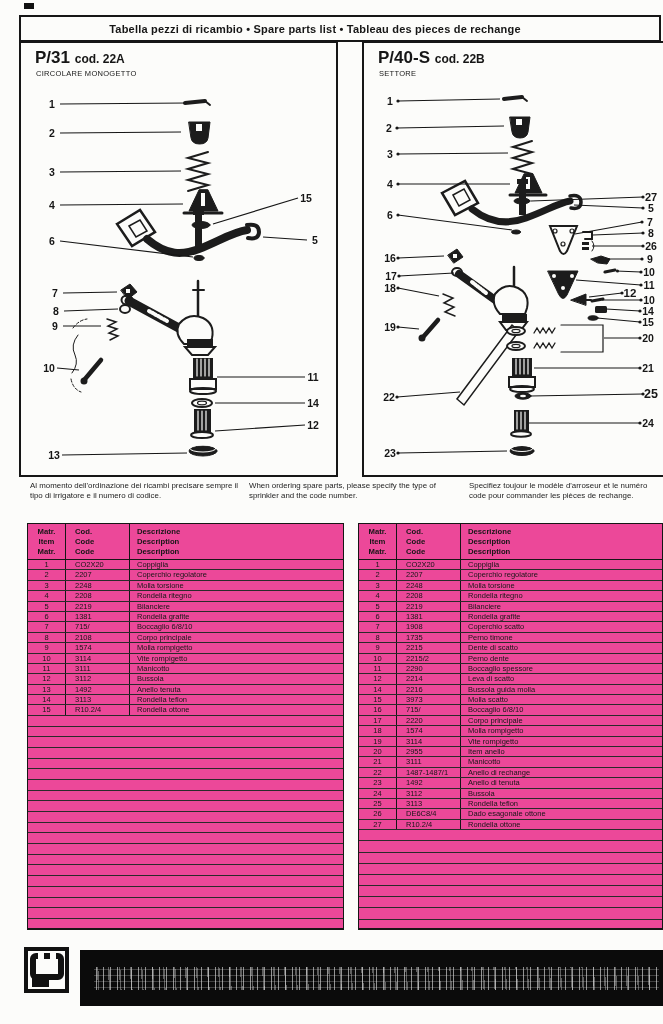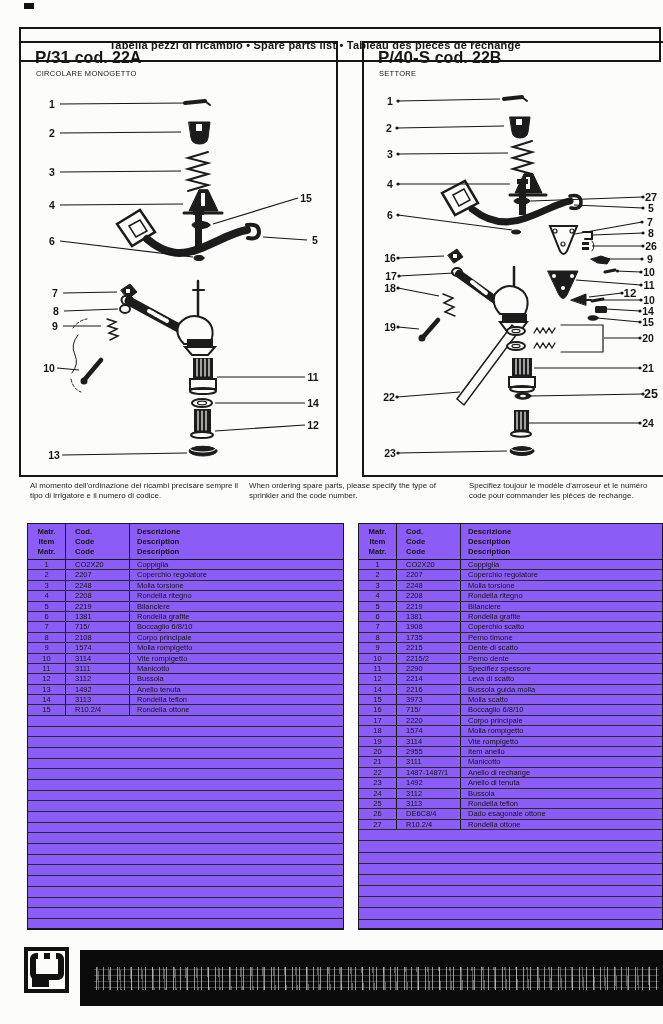--- a/index.html
+++ b/index.html
@@ -5,40 +5,40 @@
   html,body{margin:0;padding:0;background:#e8e8e6;}
   .page{
     position:relative;width:663px;height:1024px;background:#fcfcfa;
     font-family:"Liberation Sans",sans-serif;color:#161616;overflow:hidden;
     margin:0 auto;
   }
   
   .print-mark{position:absolute;left:24px;top:3px;width:10px;height:6px;background:#111;}
   
   .title-box{
-    position:absolute;left:19px;top:15px;width:642px;height:35px;
+    position:absolute;left:19px;top:15px;width:642px;height:27px;
     border:2px solid #161616;box-sizing:border-box;
-    display:flex;align-items:center;justify-content:center;margin-top:12px;
+    display:flex;align-items:center;justify-content:center;
   }
   .title-box .ttl{font-size:11px;font-weight:bold;letter-spacing:.2px;transform:translateX(-25px);}
   
   .panel{position:absolute;top:41px;height:436px;border:2px solid #161616;box-sizing:border-box;background:transparent;}
   .panel-left{left:19px;width:319px;}
   .panel-right{left:362px;width:301px;border-right:none;}
   .panel h2{margin:0;position:absolute;left:14px;top:6px;font-size:17px;line-height:17px;font-weight:bold;white-space:nowrap;}
-  .panel h2 .codelbl{font-size:16px;}
+  .panel h2 .codelbl{font-size:12px;}
   .panel .subttl{position:absolute;left:15px;top:26px;font-size:7.5px;font-weight:normal;letter-spacing:.3px;}
   .panel svg{position:absolute;left:0;top:0;}
   
   .caption{position:absolute;top:481px;font-size:7.9px;line-height:10px;color:#1d1d1d;}
   .cap-it{left:30px;width:220px;}
   .cap-en{left:249px;width:202px;}
   .cap-fr{left:469px;width:196px;}
   
-  .t{position:absolute;top:523px;height:407px;border:1.6px solid #161616;box-sizing:border-box;background:#8b5cf6;overflow:hidden;border-bottom-width:2.5px;}
+  .t{position:absolute;top:523px;height:407px;border:1.6px solid #161616;box-sizing:border-box;background:#ec4899;overflow:hidden;border-bottom-width:2.5px;}
   .t-left{left:27px;width:317px;}
   .t-right{left:358px;width:305px;}
   .t-head{display:flex;border-bottom:1.8px solid #161616;}
   .t-hcell{font-weight:bold;font-size:7.7px;line-height:10px;padding:3px 0 2px 0;box-sizing:border-box;}
   .w-item{width:38px;text-align:center;border-right:1.1px solid #161616;box-sizing:border-box;}
   .w-code{width:64px;padding-left:9px;border-right:1.1px solid #161616;box-sizing:border-box;}
   .w-desc{flex:1;padding-left:7px;}
   .t-row{display:flex;height:10.4px;border-bottom:1px solid #2b2b2b;font-size:7.5px;line-height:10.2px;box-sizing:border-box;}
   .t-row .c{box-sizing:border-box;overflow:hidden;white-space:nowrap;}
   .t-empty{border-bottom:1px solid #2b2b2b;box-sizing:border-box;}
@@ -597,21 +597,21 @@
         <div class="c w-desc">Dente di scatto</div>
       </div>
       <div class="t-row">
         <div class="c w-item">10</div>
         <div class="c w-code">2215/2</div>
         <div class="c w-desc">Perno dente</div>
       </div>
       <div class="t-row">
         <div class="c w-item">11</div>
         <div class="c w-code">2290</div>
-        <div class="c w-desc">Specifiez spessore</div>
+        <div class="c w-desc">Boccaglio spessore</div>
       </div>
       <div class="t-row">
         <div class="c w-item">12</div>
         <div class="c w-code">2214</div>
         <div class="c w-desc">Leva di scatto</div>
       </div>
       <div class="t-row">
         <div class="c w-item">14</div>
         <div class="c w-code">2216</div>
         <div class="c w-desc">Bussola guida molla</div>

